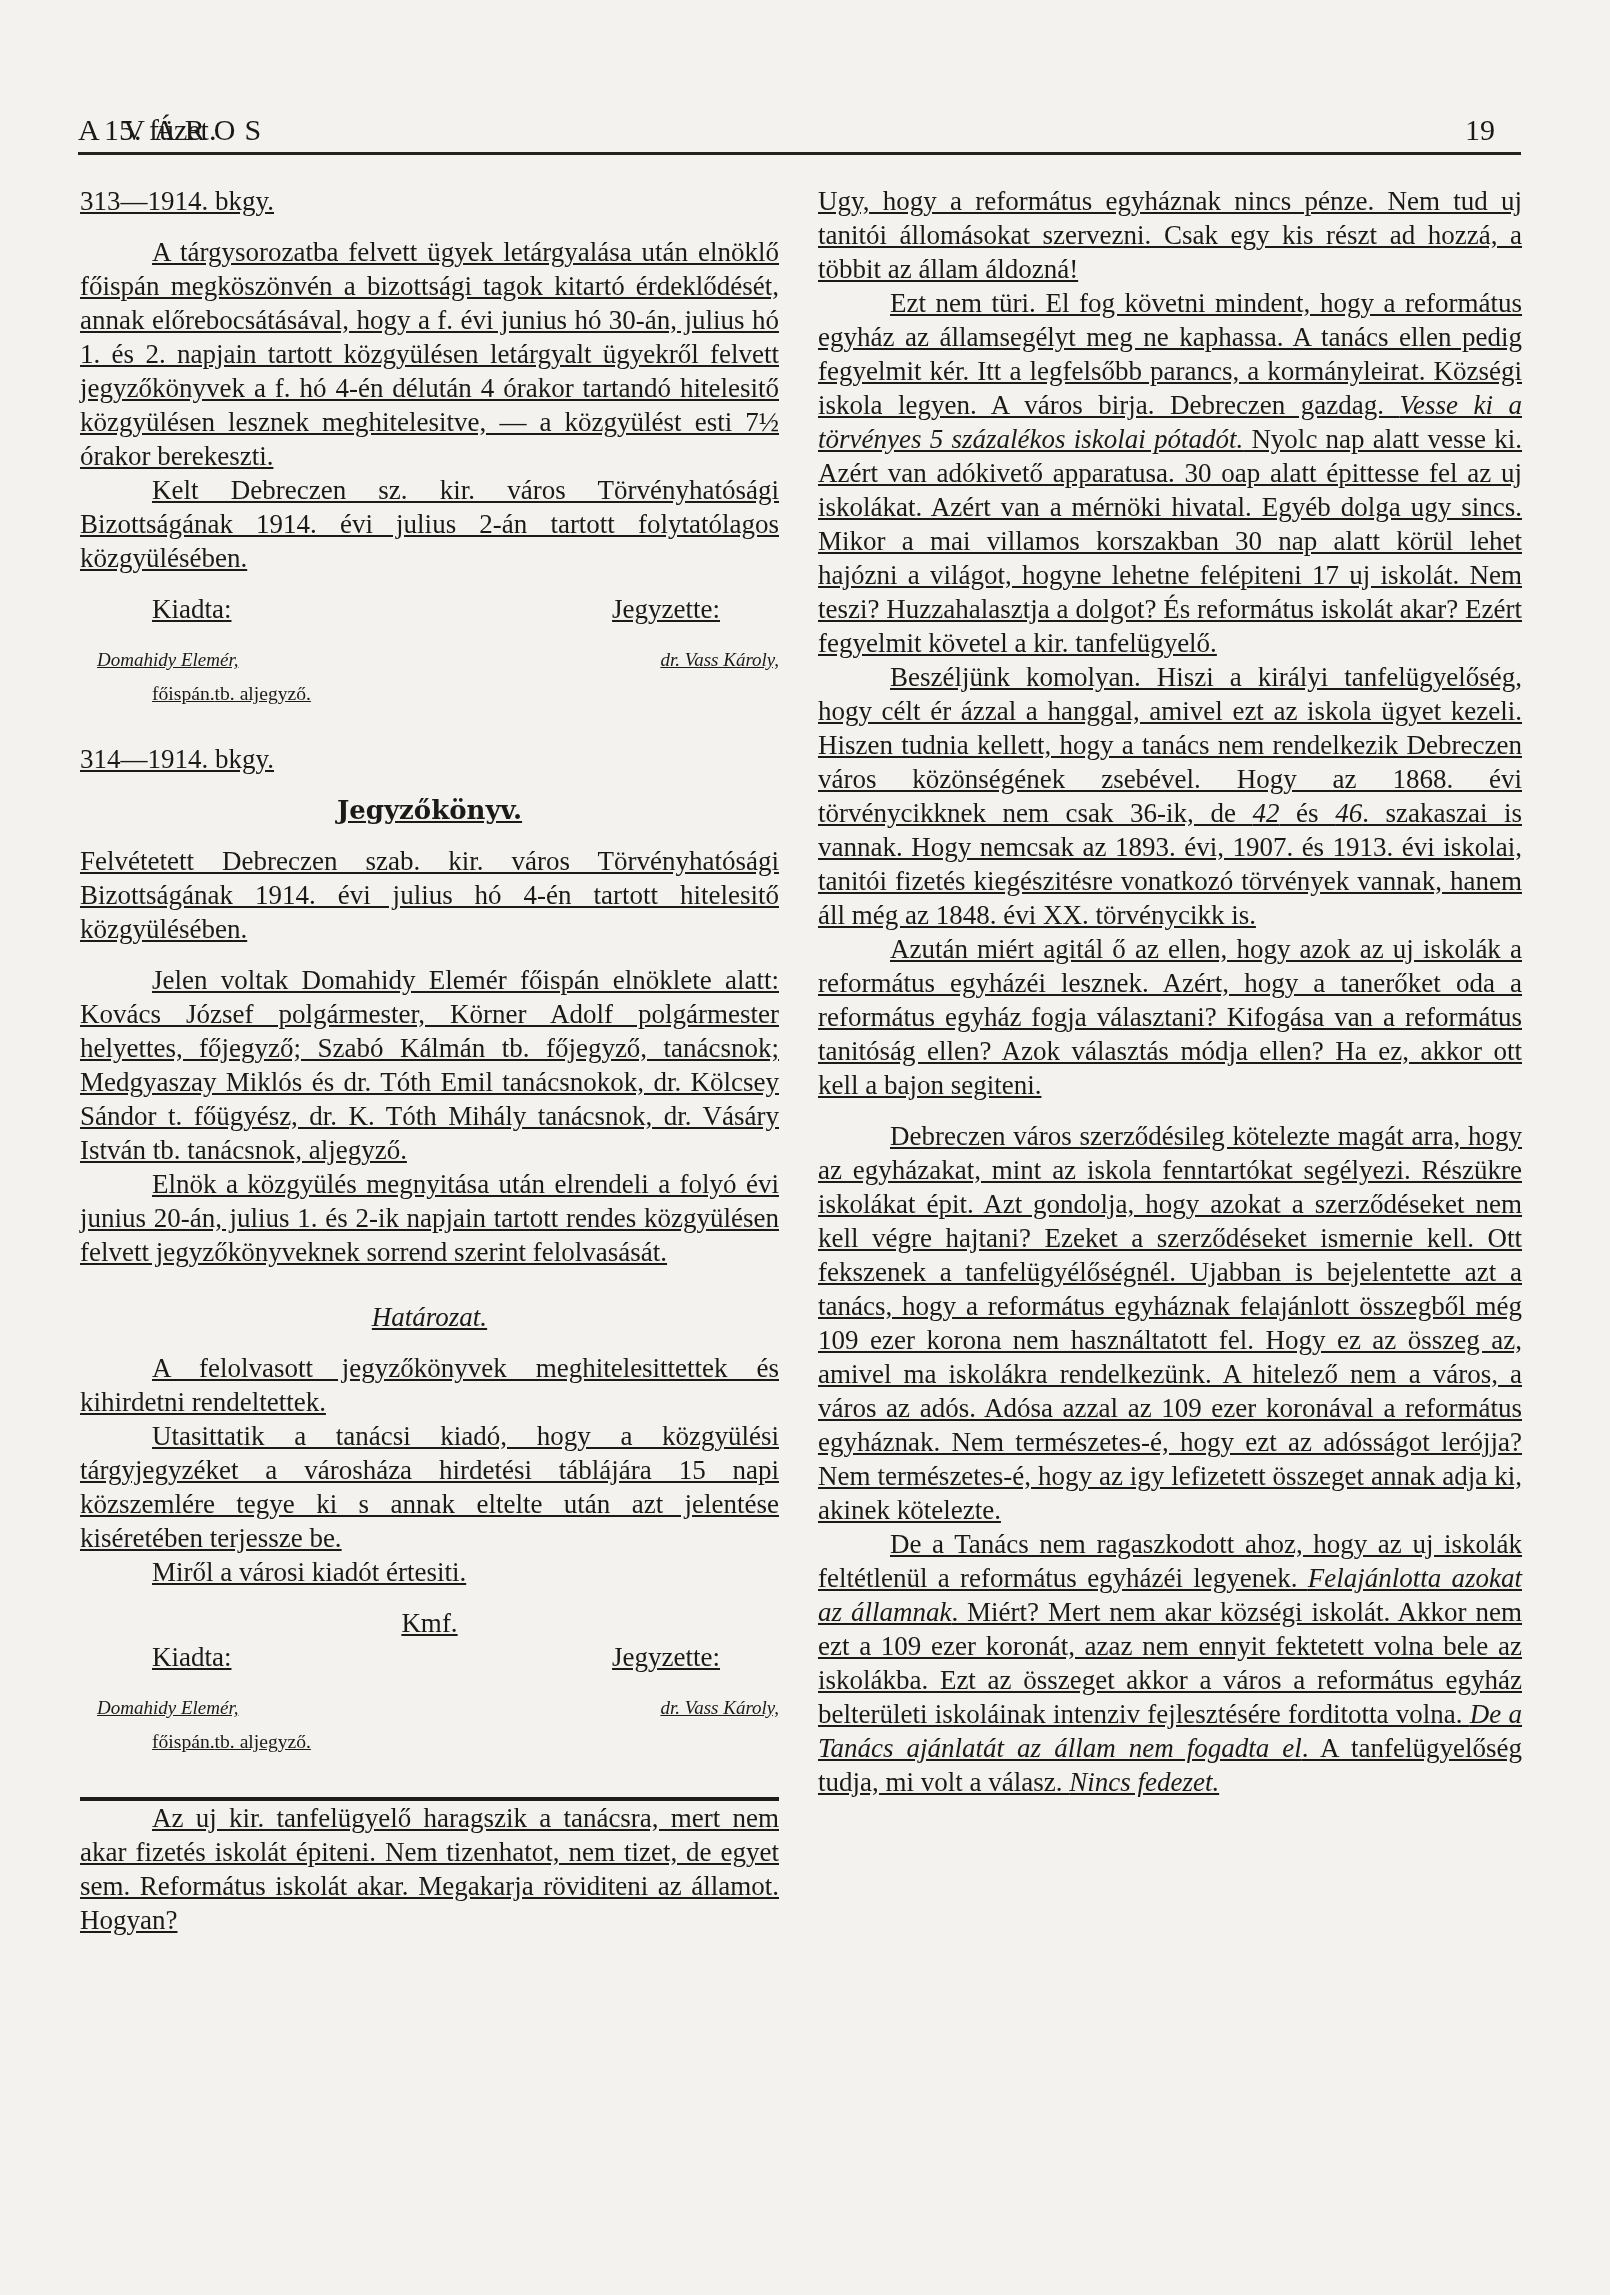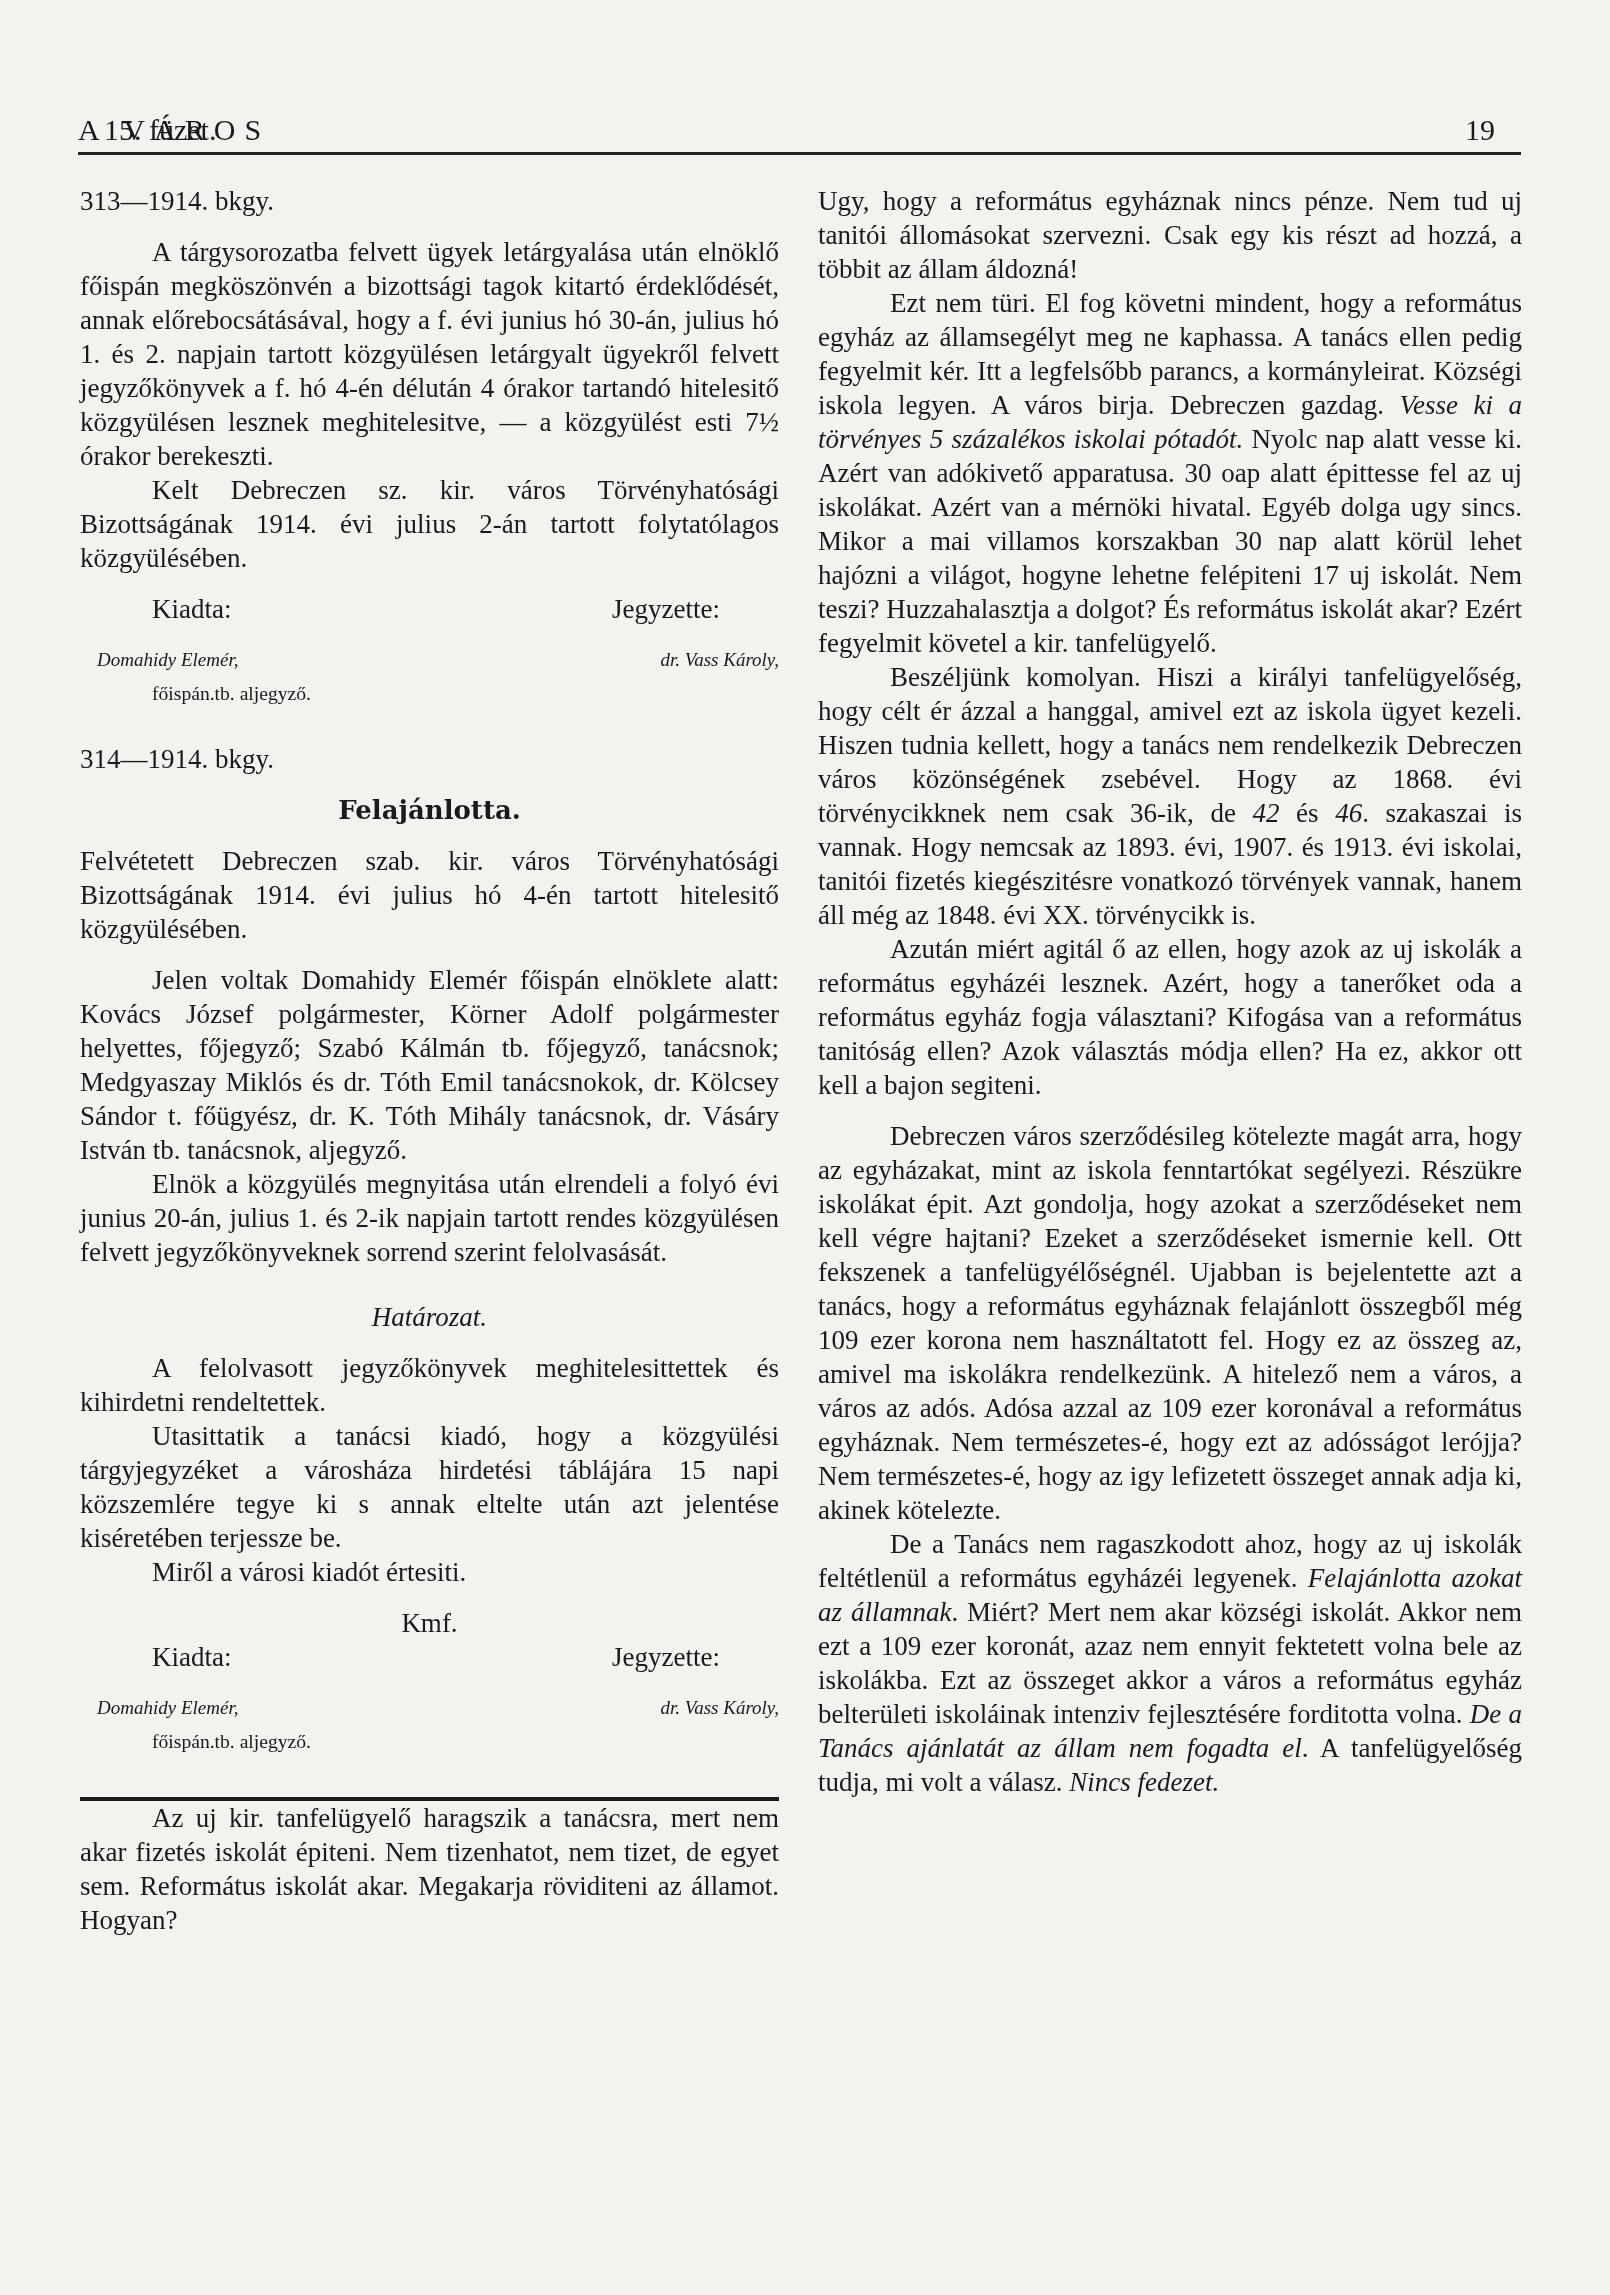--- a/index.html
+++ b/index.html
@@ -12,21 +12,21 @@
   }
   .page-header {
     position: absolute; left: 78px; top: 104px; width: 1443px; height: 46px;
     font-size: 30px;
   }
   .page-header .left { position: absolute; left: 26px; top: 9.1px; }
   .page-header .center { position: absolute; left: 0; right: 0; top: 9.1px; letter-spacing: 9.1px; }
   .page-header .right { position: absolute; right: 26px; top: 9.1px; }
   .header-rule { position: absolute; left: 78px; top: 152px; width: 1443px; height: 2.6px; background: #222; }
 
-  .col { position: absolute; top: 184px; font-size: 27px; line-height: 34px; text-align: justify; }
+  .col { position: absolute; top: 184px; font-size: 27px; line-height: 34px; text-align: justify; text-decoration: underline; }
   .col.left { left: 80px; width: 699px; }
   .col.right { left: 818px; width: 704px; }
 
   p { margin: 0; }
   .indent { text-indent: 72px; }
   .ref { margin-top: 0; }
   .gap-s { margin-top: 17px; }
   .gap-m { margin-top: 31px; }
   .center-t { text-align: center; }
   .heading-bold { font-weight: bold; text-align: center; font-family: "DejaVu Serif", serif; font-size: 26px; }
@@ -68,21 +68,21 @@
       <span>dr. Vass Károly,</span>
     </div>
     <div class="sig-titles">
       <span class="l">főispán.</span>
       <span class="r">tb. aljegyző.</span>
     </div>
   </section>
 
   <section>
     <p class="gap-m">314—1914. bkgy.</p>
-    <p class="heading-bold gap-s">Felajánlotta.</p>
+    <p class="heading-bold gap-s">Jegyzőkönyv.</p>
     <p class="gap-s">Felvétetett Debreczen szab. kir. város Törvényhatósági Bizottságának 1914. évi julius hó 4-én tartott hitelesitő közgyülésében.</p>
     <p class="indent gap-s">Jelen voltak Domahidy Elemér főispán elnöklete alatt: Kovács József polgármester, Körner Adolf polgármester helyettes, főjegyző; Szabó Kálmán tb. főjegyző, tanácsnok; Medgyaszay Miklós és dr. Tóth Emil tanácsnokok, dr. Kölcsey Sándor t. főügyész, dr. K. Tóth Mihály tanácsnok, dr. Vásáry István tb. tanácsnok, aljegyző.</p>
     <p class="indent">Elnök a közgyülés megnyitása után elrendeli a folyó évi junius 20-án, julius 1. és 2-ik napjain tartott rendes közgyülésen felvett jegyzőkönyveknek sorrend szerint felolvasását.</p>
     <p class="center-t italic gap-m">Határozat.</p>
     <p class="indent gap-s">A felolvasott jegyzőkönyvek meghitelesittettek és kihirdetni rendeltettek.</p>
     <p class="indent">Utasittatik a tanácsi kiadó, hogy a közgyülési tárgyjegyzéket a városháza hirdetési táblájára 15 napi közszemlére tegye ki s annak eltelte után azt jelentése kiséretében terjessze be.</p>
     <p class="indent">Miről a városi kiadót értesiti.</p>
     <p class="center-t gap-s">Kmf.</p>
     <div class="sig-row">
       <span class="l">Kiadta:</span>

